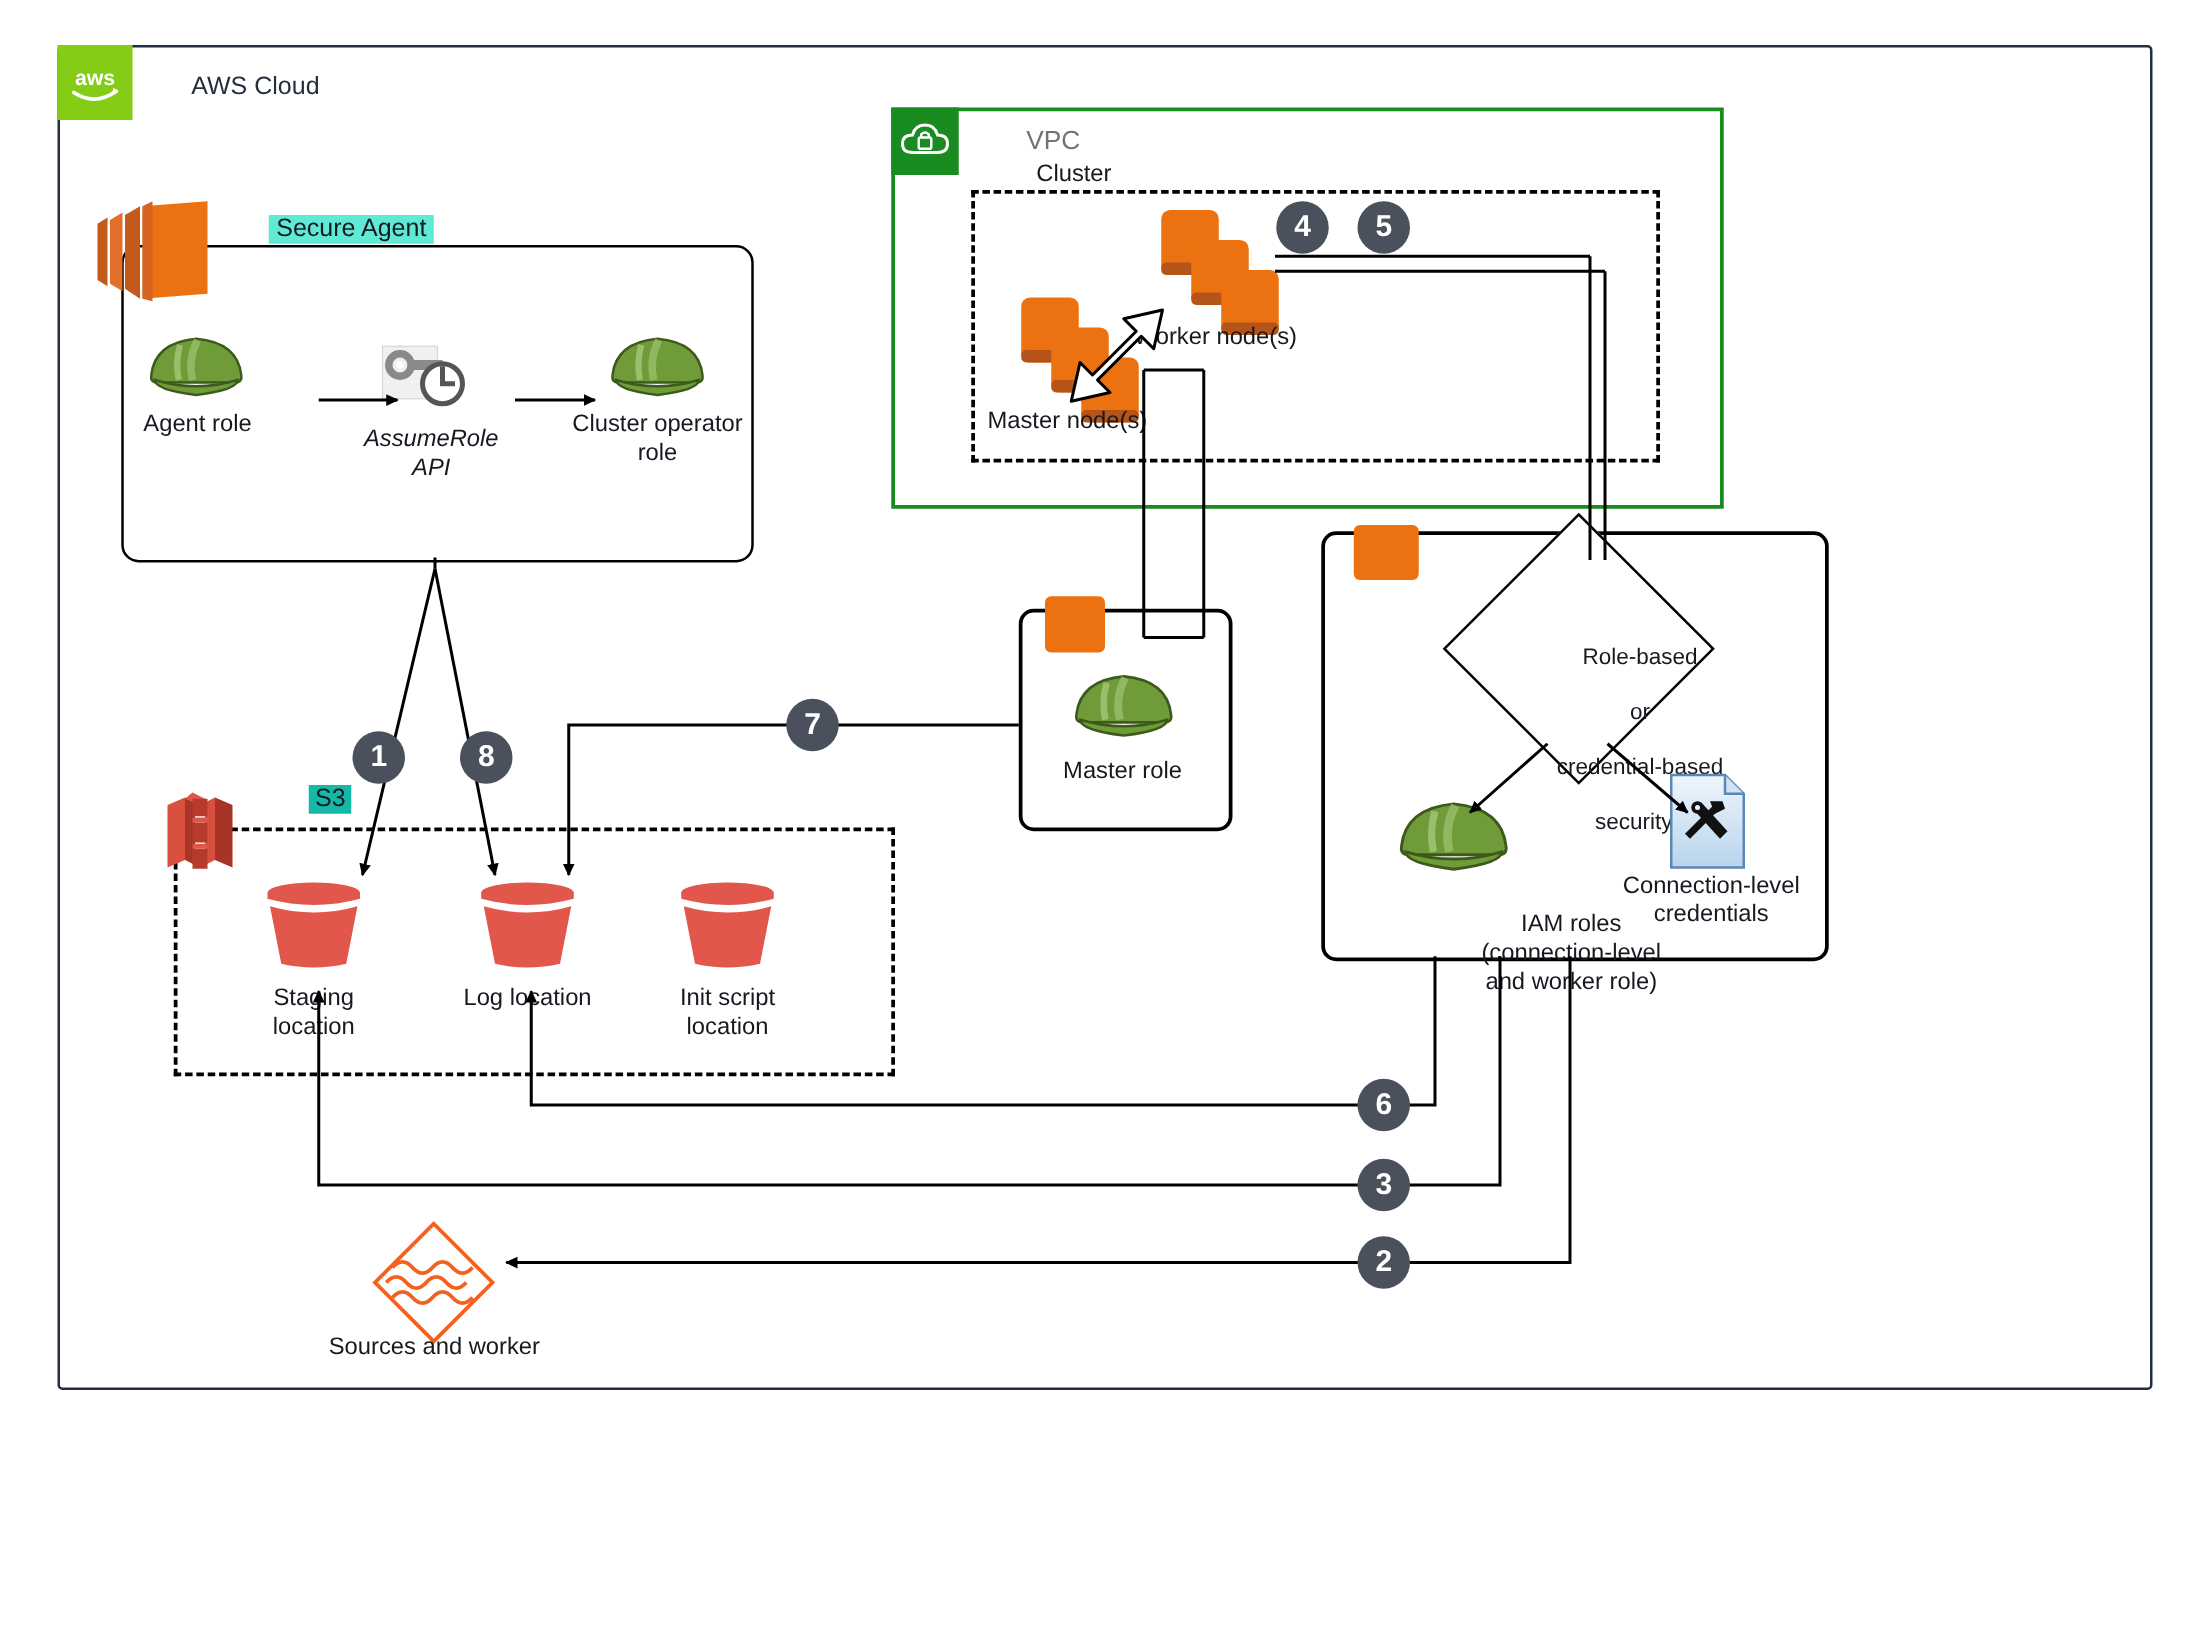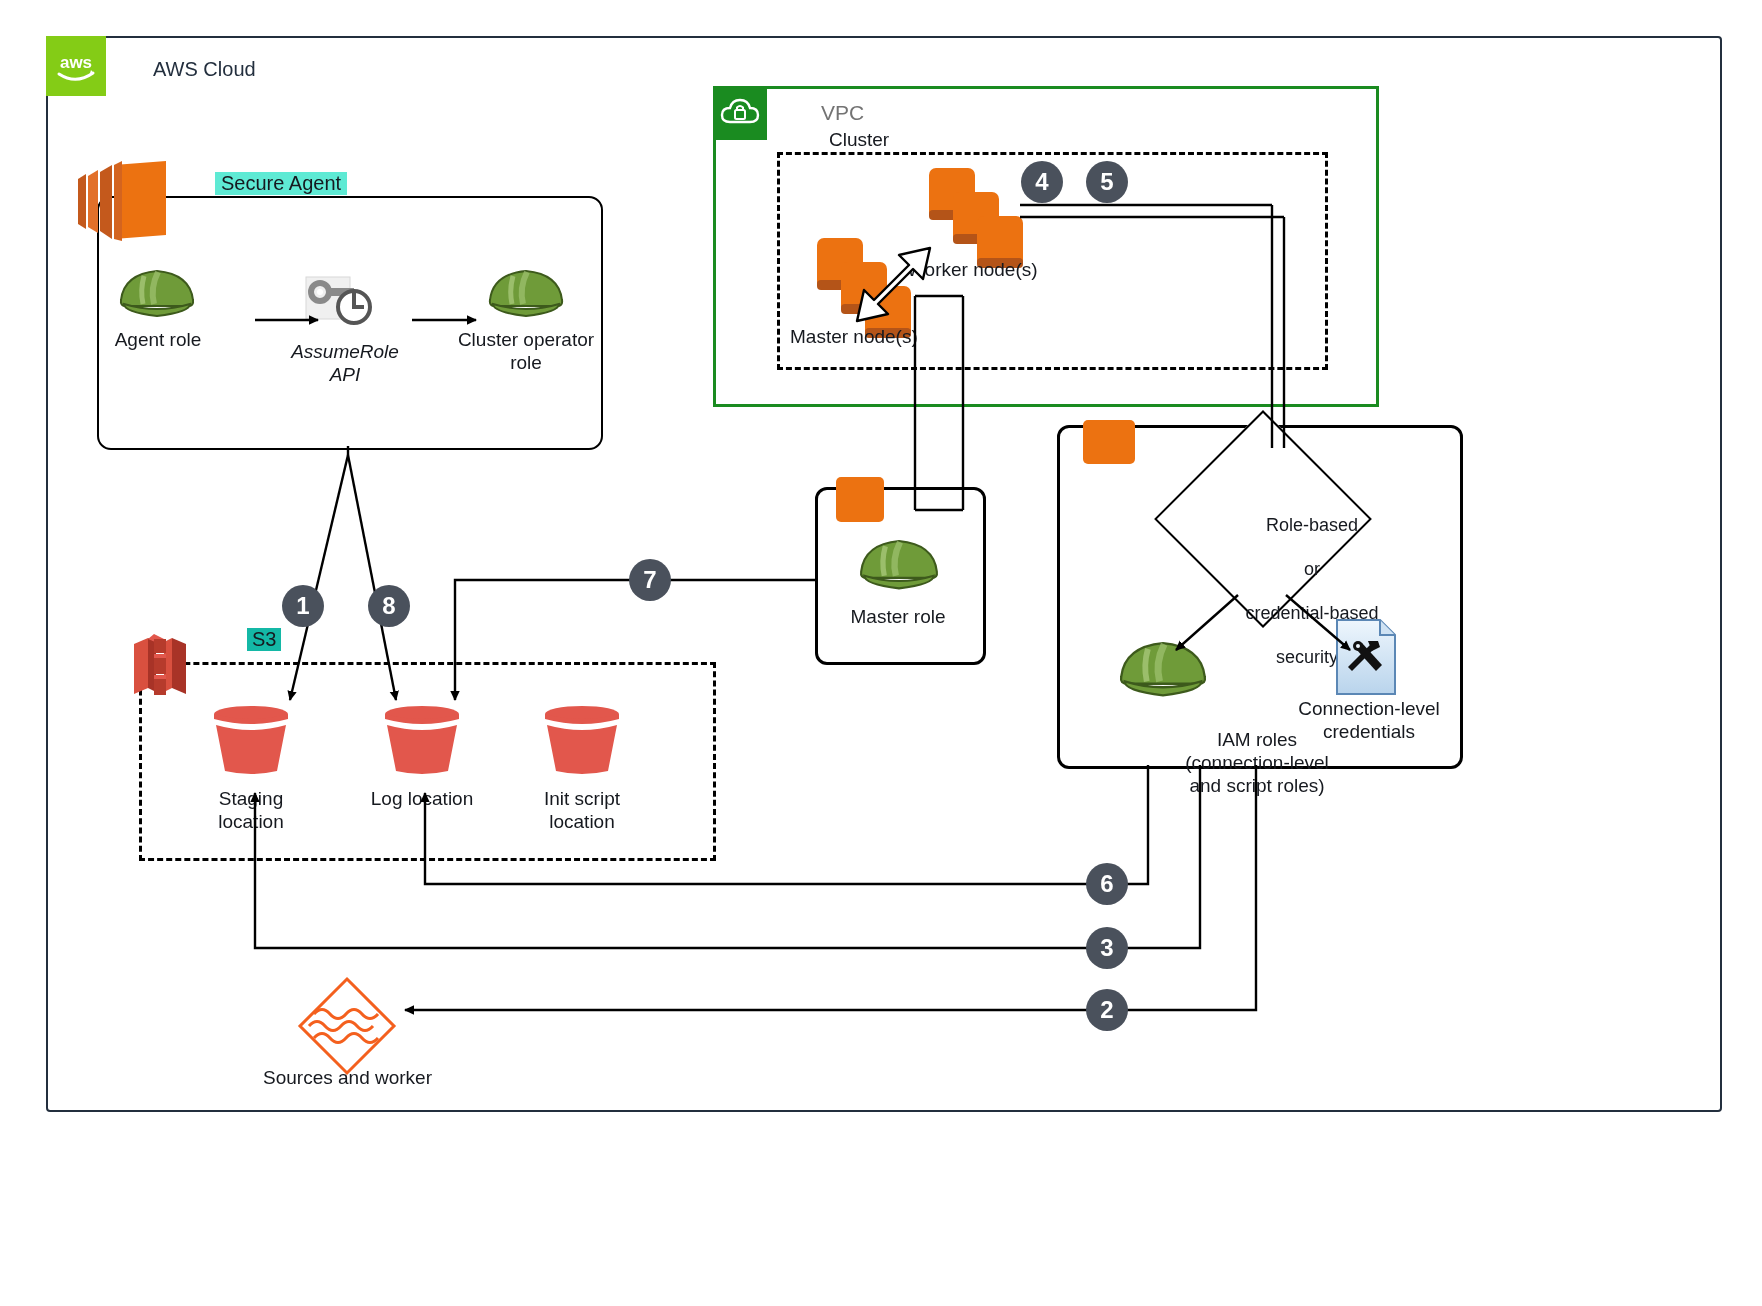--- a/index.html
+++ b/index.html
@@ -281,21 +281,21 @@
     <svg width="92" height="72" viewBox="0 0 78 62">
       <path d="M8 48 Q2 48 3 42 Q6 16 39 13 Q72 16 75 42 Q76 48 70 48 Z" fill="#6f9b39" stroke="#3d5a1c" stroke-width="2"></path>
       <path d="M26 18 Q22 32 25 46" stroke="#a9c97c" stroke-width="5" fill="none" opacity="0.75"></path>
       <path d="M40 14 Q32 30 36 46" stroke="#a9c97c" stroke-width="6" fill="none" opacity="0.6"></path>
       <path d="M6 46 Q39 56 72 46 Q72 54 39 58 Q6 54 6 46 Z" fill="#6f9b39" stroke="#3d5a1c" stroke-width="2"></path>
     </svg>
   </div>
   <div class="cap" style="left:1147px;top:693px;width:220px;margin-top:35px;">
     <span>IAM roles</span><br>
     <span>(connection-level</span><br>
-    <span>and script roles)</span>
+    <span>and worker role)</span>
   </div>
 
   <div class="abs" style="left:1332px;top:617px;">
     <svg width="68" height="80" viewBox="0 0 68 80">
       <defs>
         <linearGradient id="docg" x1="0" y1="0" x2="0" y2="1">
           <stop offset="0%" stop-color="#eef6fd"></stop>
           <stop offset="100%" stop-color="#b9d4ec"></stop>
         </linearGradient>
       </defs>

